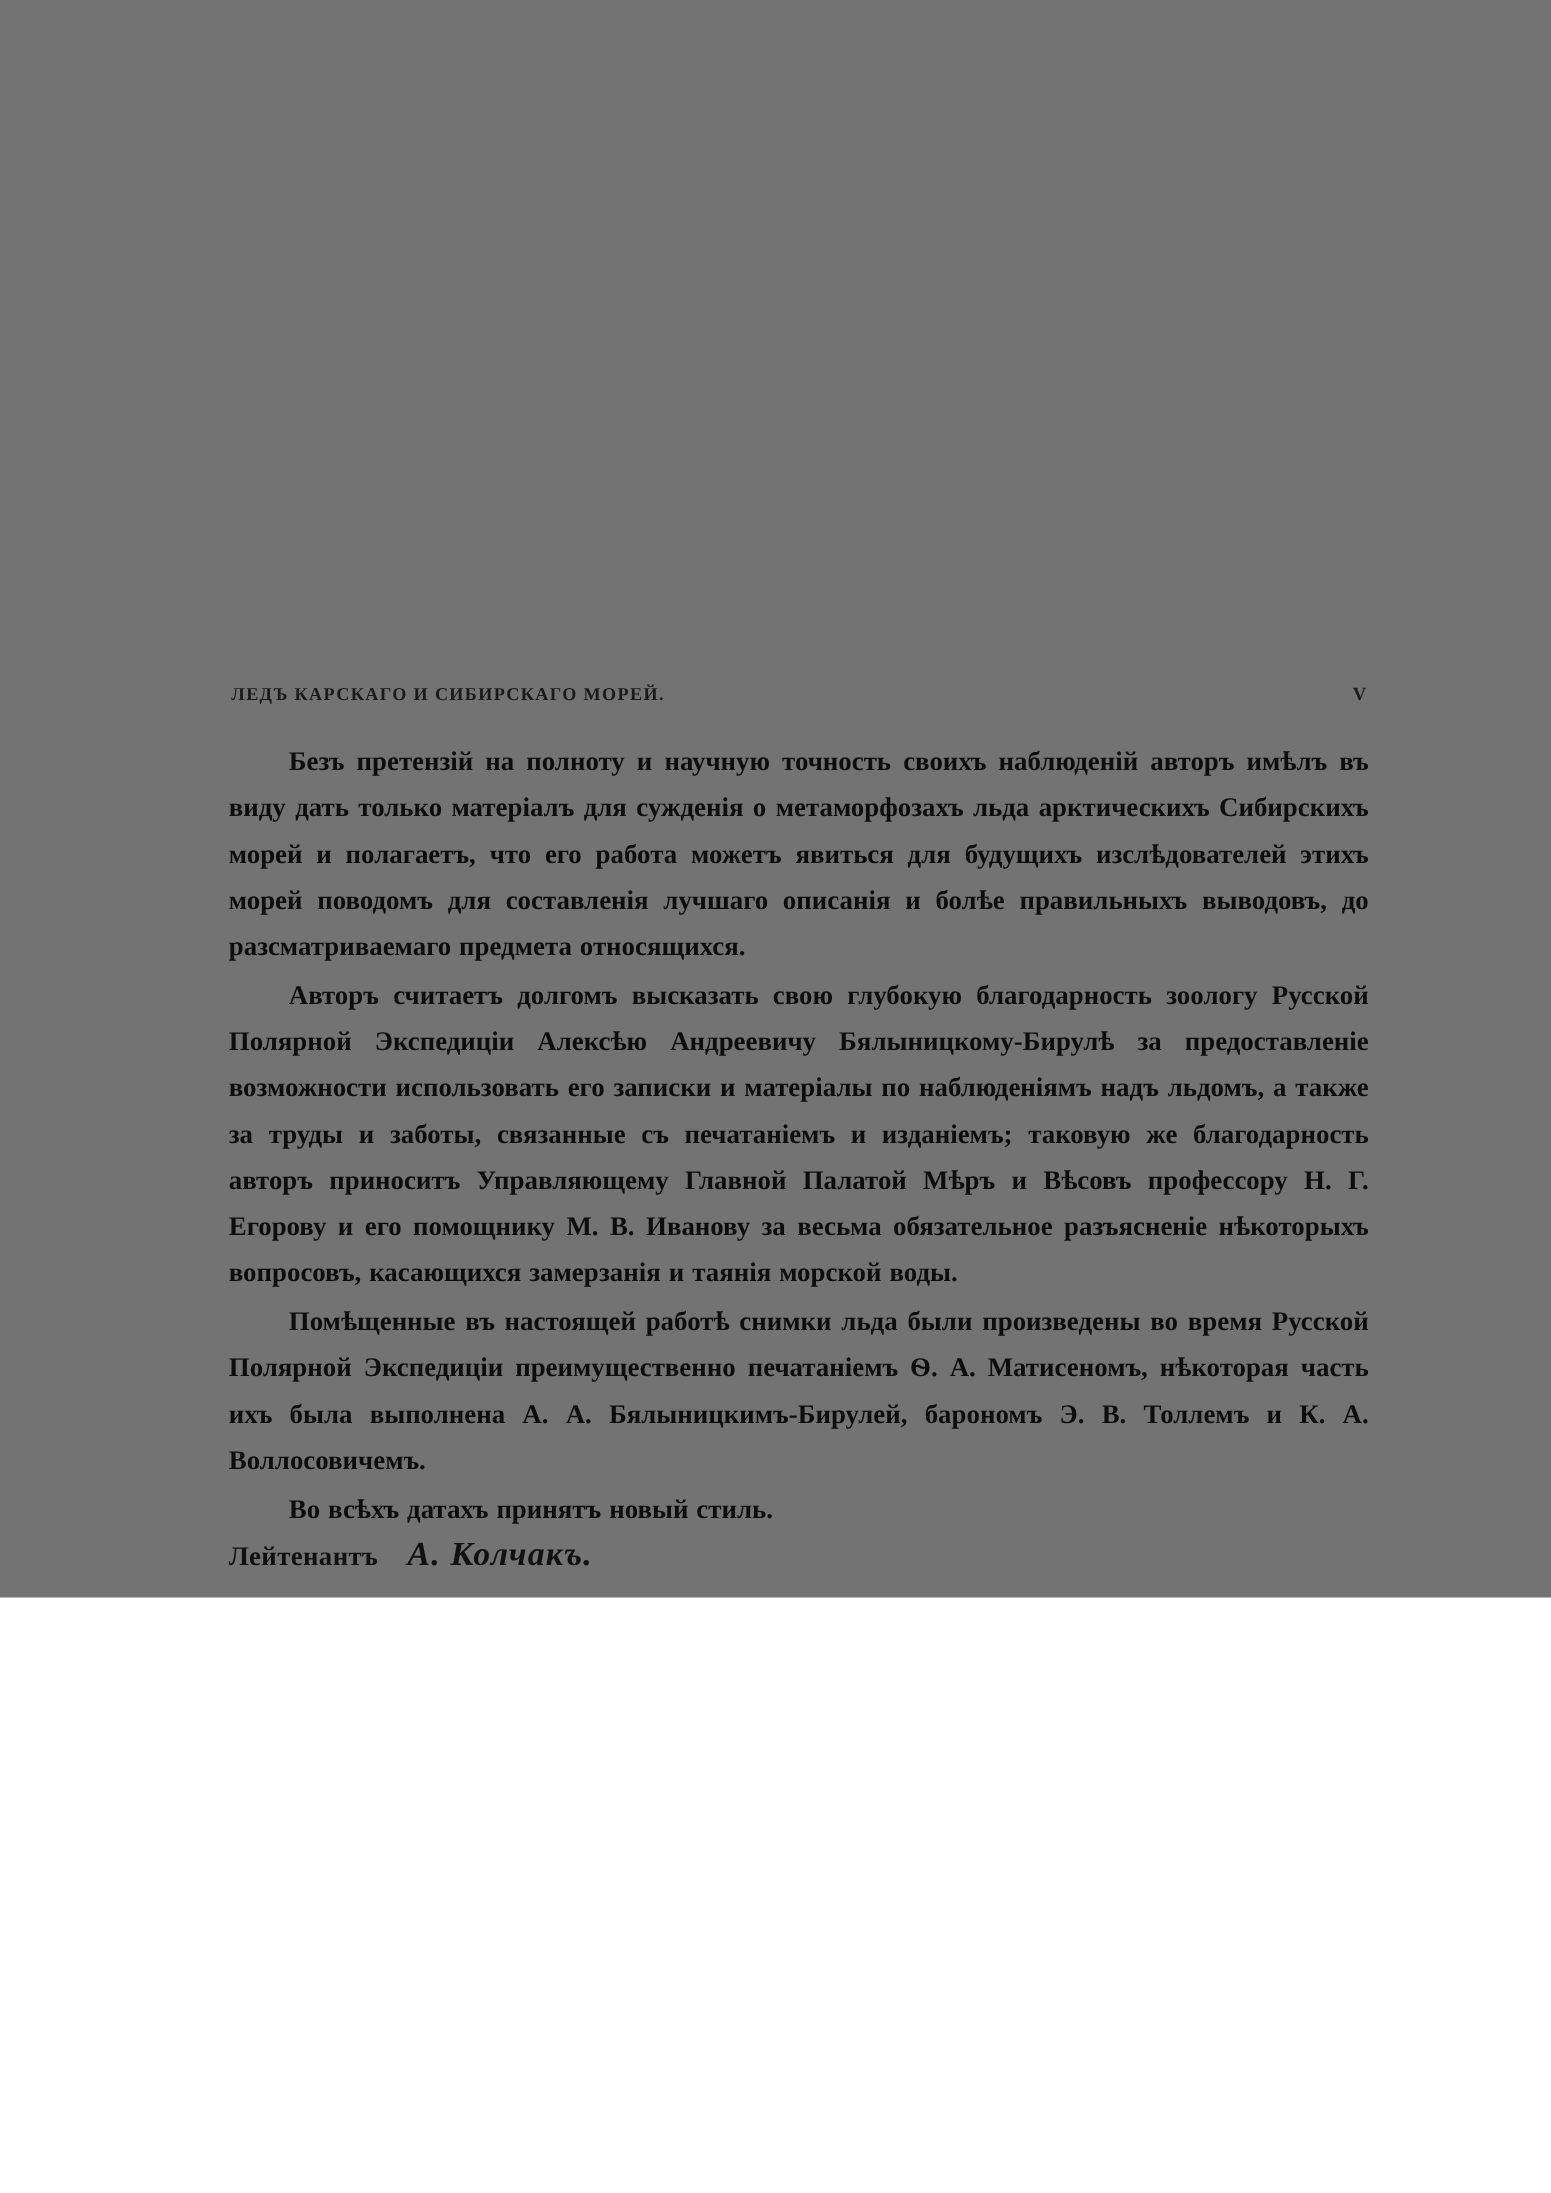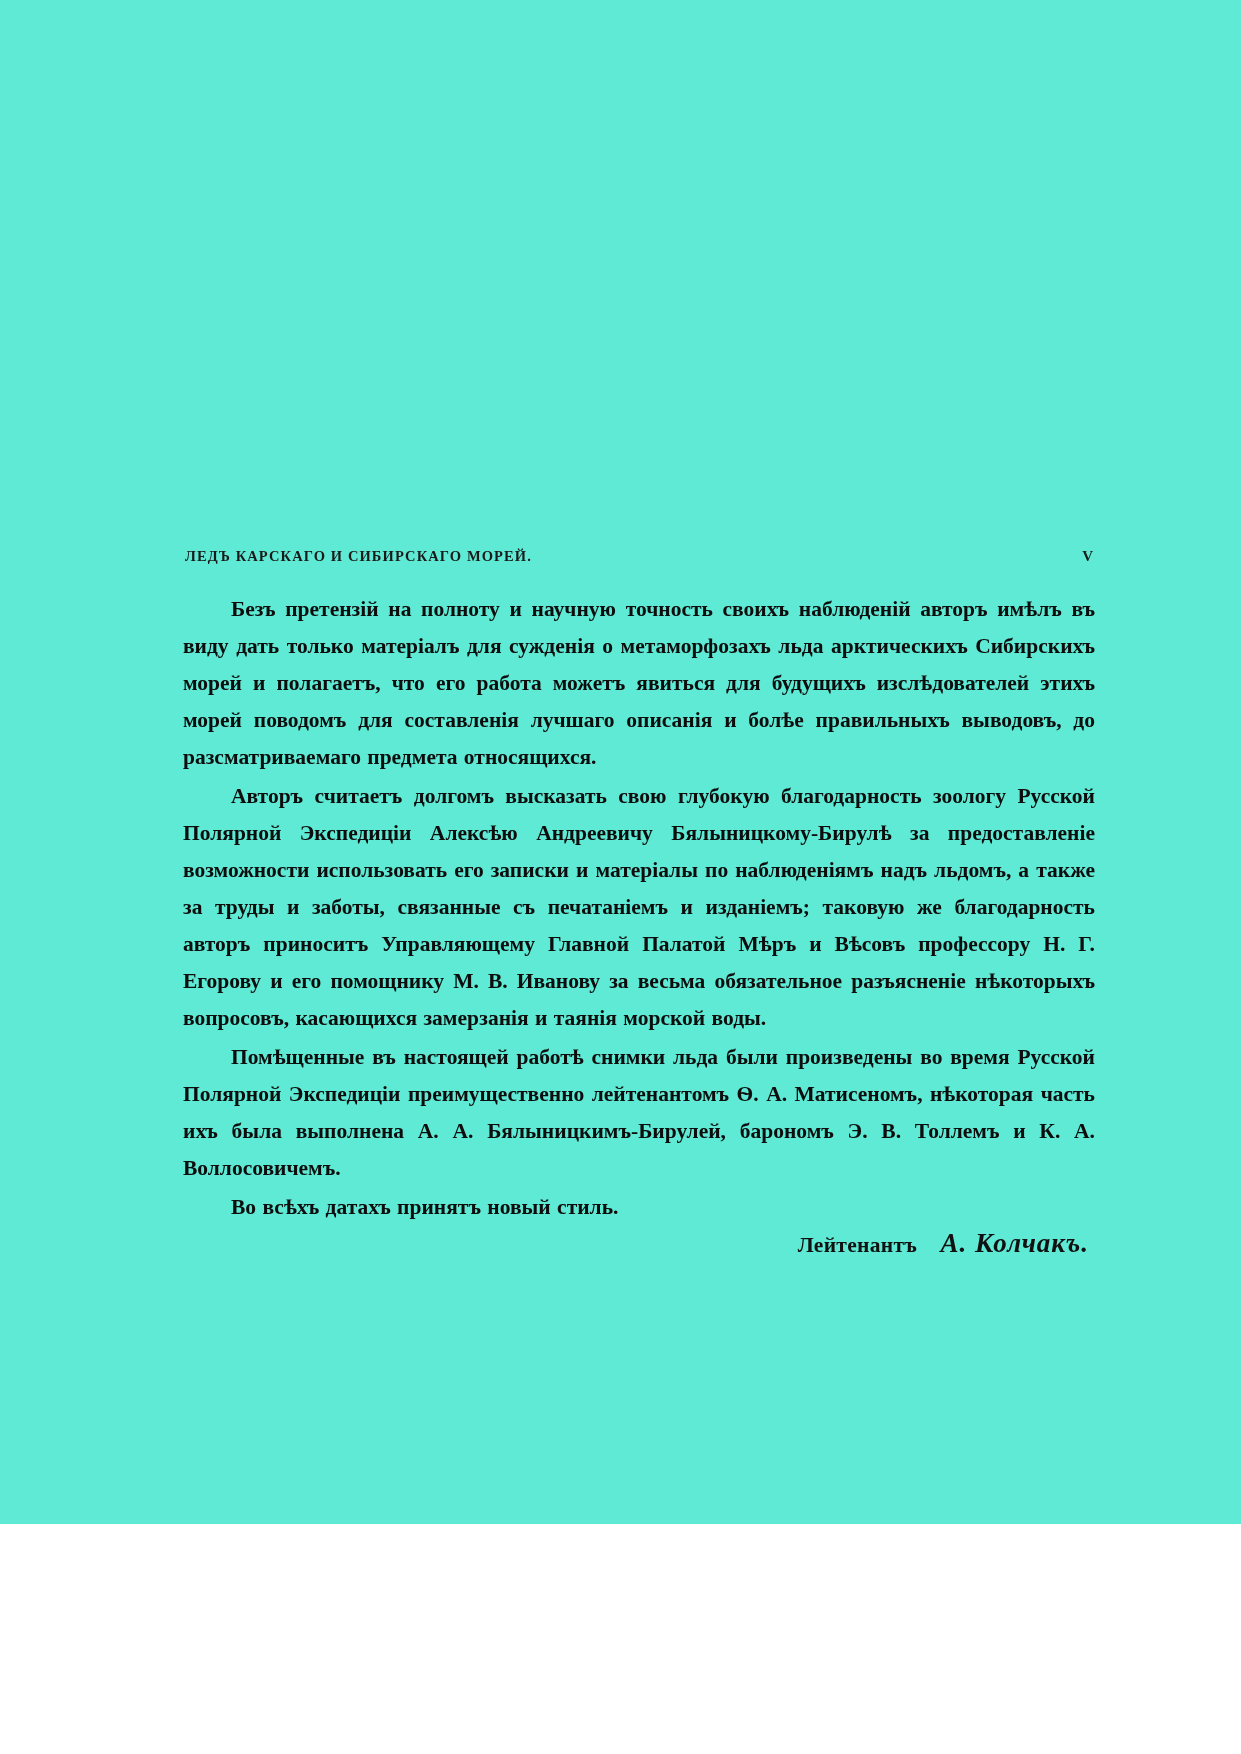--- a/index.html
+++ b/index.html
@@ -15,22 +15,22 @@
     font-family: "Liberation Serif", serif;
     color: #111111;
     overflow: hidden;
   }
 
   .page {
     position: absolute;
     left: 0;
     top: 0;
     width: 1241px;
-    height: 1524px;
-    background: #5eead4;
+    height: 1278px;
+    background: #737373;
   }
 
   .content {
     position: absolute;
     left: 183px;
     top: 548px;
     width: 912px;
   }
 
   .running-head {
@@ -69,21 +69,21 @@
     font-weight: 700;
     color: #0d0d0d;
     word-spacing: 1px;
   }
 
   p.para.last-short {
     text-align: left;
   }
 
   .signature {
-    text-align: right;
+    text-align: left;
     padding-right: 6px;
     font-size: 21.5px;
     font-weight: 700;
     white-space: nowrap;
   }
 
   .signature .sig-rank {
     font-weight: 700;
     letter-spacing: 0.3px;
   }
@@ -102,21 +102,21 @@
 <div class="page">
   <div class="content">
 
     <div class="running-head">
       <span class="rh-title">ЛЕДЪ КАРСКАГО И СИБИРСКАГО МОРЕЙ.</span>
       <span class="rh-folio">V</span>
     </div>
 
     <p class="para">Безъ претензій на полноту и научную точность своихъ наблюденій авторъ имѣлъ въ виду дать только матеріалъ для сужденія о метаморфозахъ льда арктическихъ Сибирскихъ морей и полагаетъ, что его работа можетъ явиться для будущихъ изслѣдователей этихъ морей поводомъ для составленія лучшаго описанія и болѣе правильныхъ выводовъ, до разсматриваемаго предмета относящихся.</p>
     <p class="para">Авторъ считаетъ долгомъ высказать свою глубокую благодарность зоологу Русской Полярной Экспедиціи Алексѣю Андреевичу Бялыницкому-Бирулѣ за предоставленіе возможности использовать его записки и матеріалы по наблюденіямъ надъ льдомъ, а также за труды и заботы, связанные съ печатаніемъ и изданіемъ; таковую же благодарность авторъ приноситъ Управляющему Главной Палатой Мѣръ и Вѣсовъ профессору Н. Г. Егорову и его помощнику М. В. Иванову за весьма обязательное разъясненіе нѣкоторыхъ вопросовъ, касающихся замерзанія и таянія морской воды.</p>
-    <p class="para">Помѣщенные въ настоящей работѣ снимки льда были произведены во время Русской Полярной Экспедиціи преимущественно лейтенантомъ Ѳ. А. Матисеномъ, нѣкоторая часть ихъ была выполнена А. А. Бялыницкимъ-Бирулей, барономъ Э. В. Толлемъ и К. А. Воллосовичемъ.</p>
+    <p class="para">Помѣщенные въ настоящей работѣ снимки льда были произведены во время Русской Полярной Экспедиціи преимущественно печатаніемъ Ѳ. А. Матисеномъ, нѣкоторая часть ихъ была выполнена А. А. Бялыницкимъ-Бирулей, барономъ Э. В. Толлемъ и К. А. Воллосовичемъ.</p>
     <p class="para last-short">Во всѣхъ датахъ принятъ новый стиль.</p>
 
     <div class="signature">
       <span class="sig-rank">Лейтенантъ</span>
       <span class="sig-name">А. Колчакъ.</span>
     </div>
 
   </div>
 </div>
 

